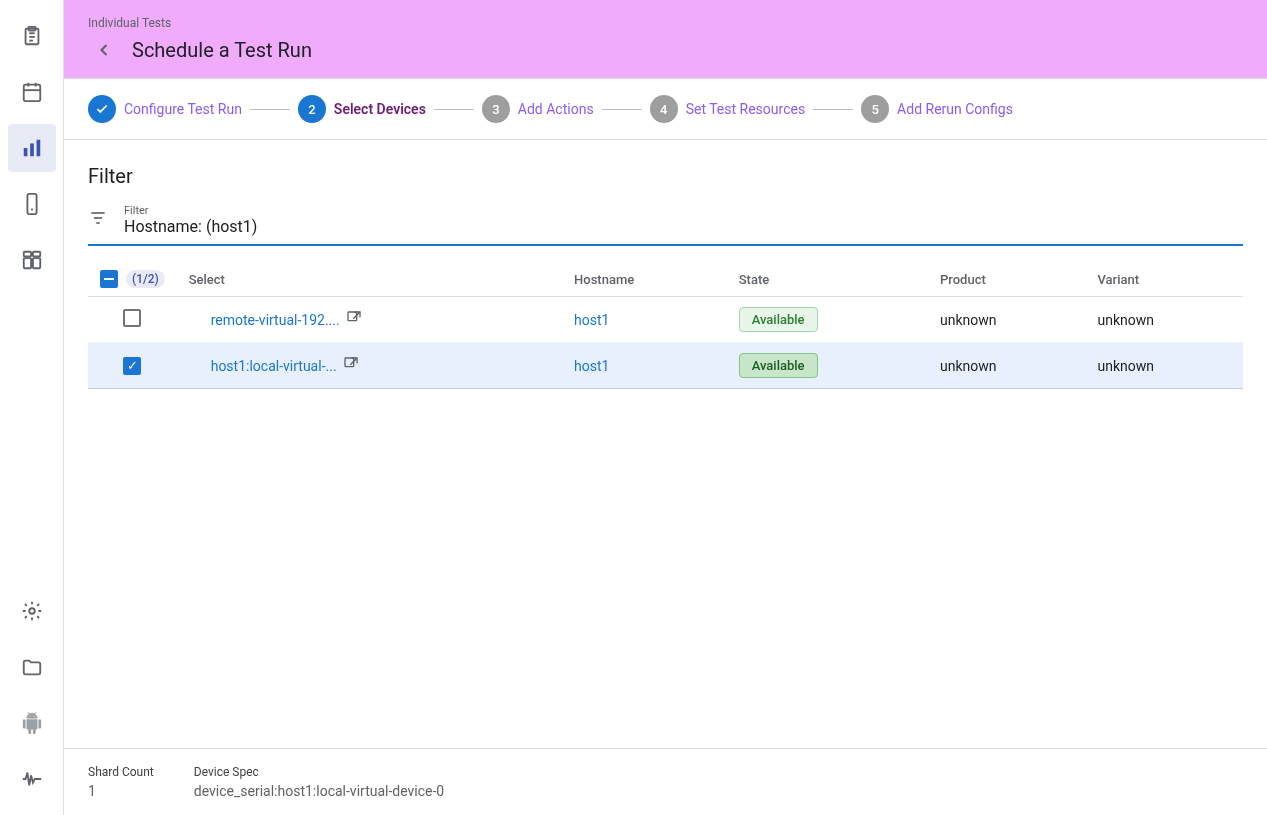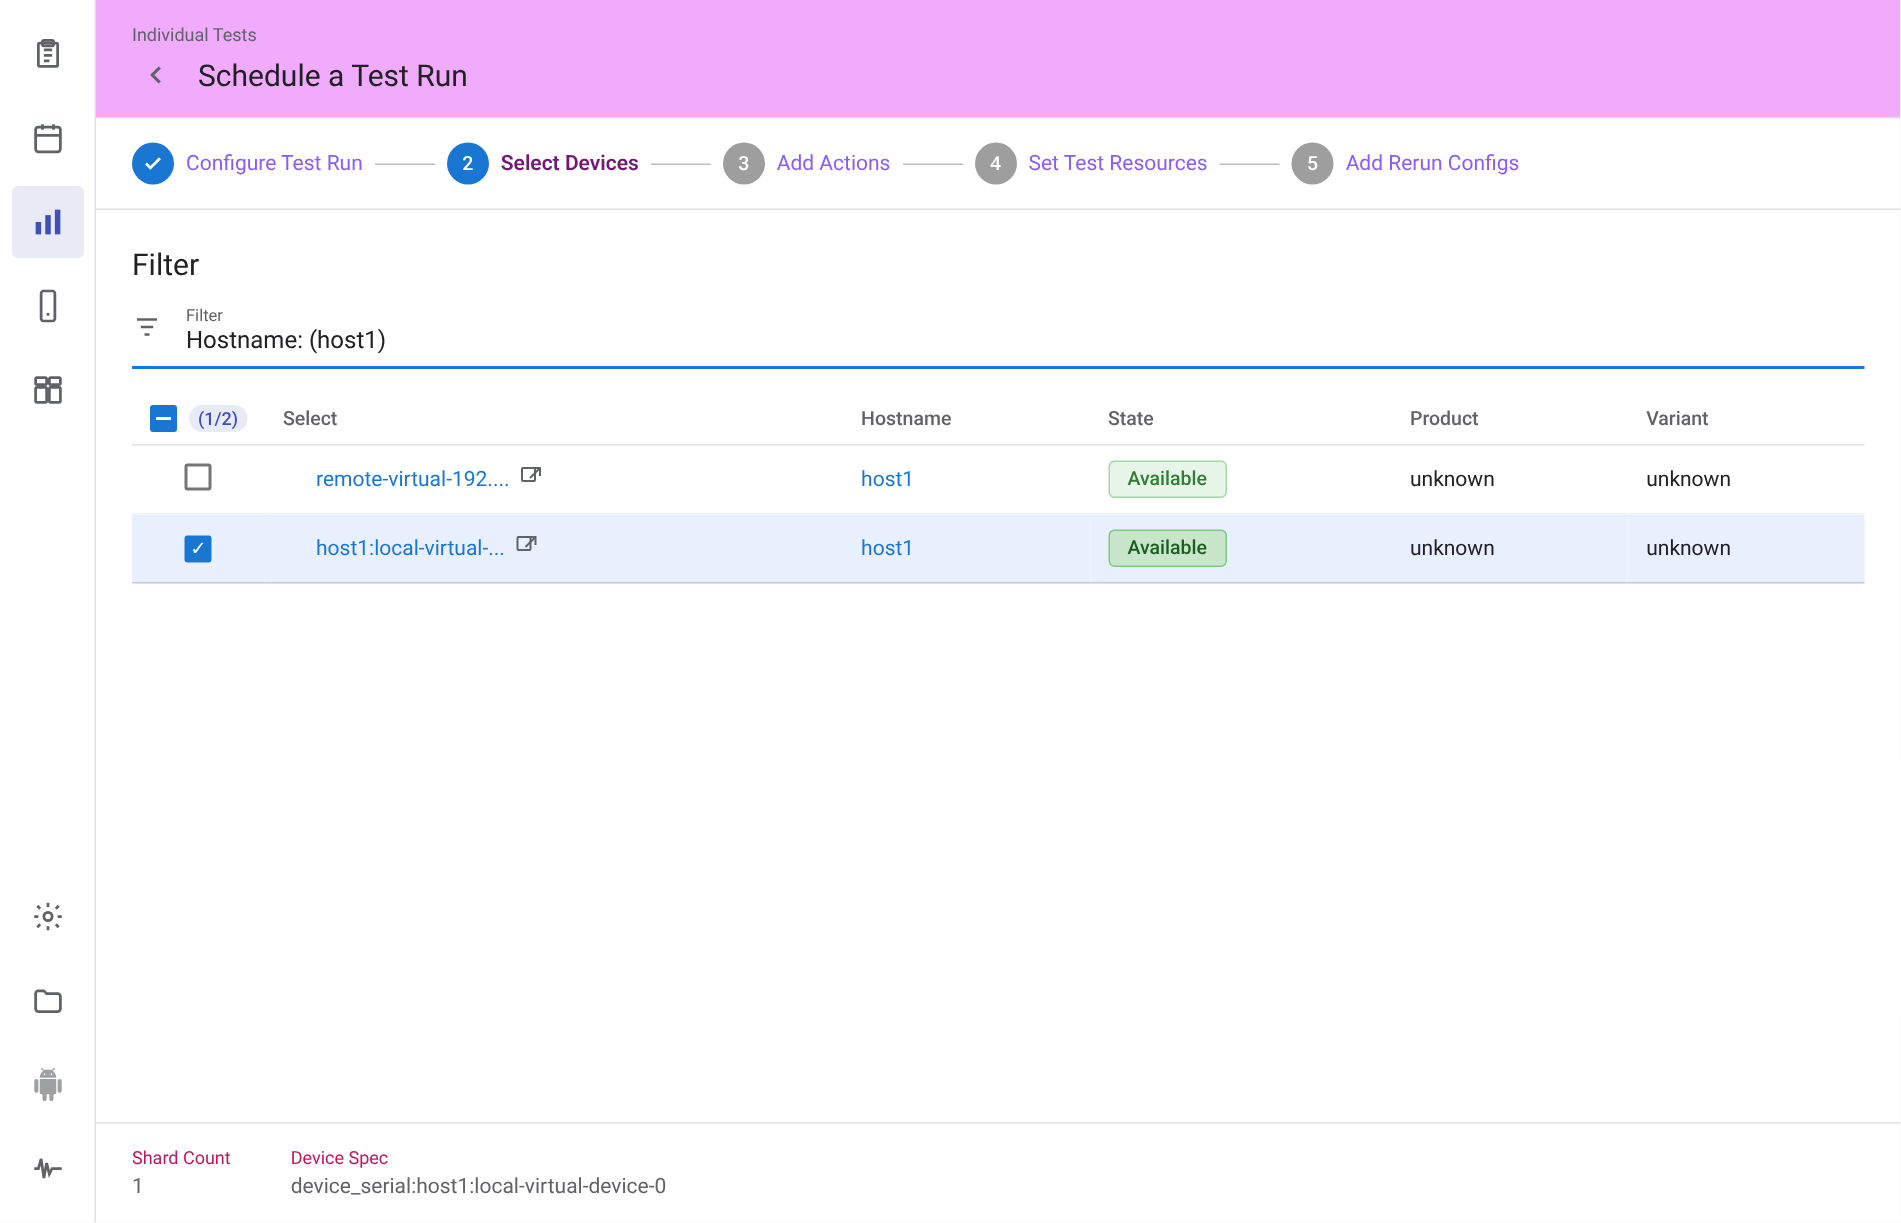--- a/index.html
+++ b/index.html
@@ -276,21 +276,21 @@
       background: #fff;
       border-top: 1px solid #e0e0e0;
       padding: 16px 24px;
       display: flex;
       gap: 40px;
       margin-top: auto;
     }
     .footer-field {}
     .footer-field-label {
       font-size: 12px;
-      color: #be185d;
+      color: #404040;
       margin-bottom: 4px;
     }
     .footer-field-value {
       font-size: 14px;
       color: #5f6368;
     }
 
     .count-badge {
       background: #e8eaf6;
       color: #3f51b5;

